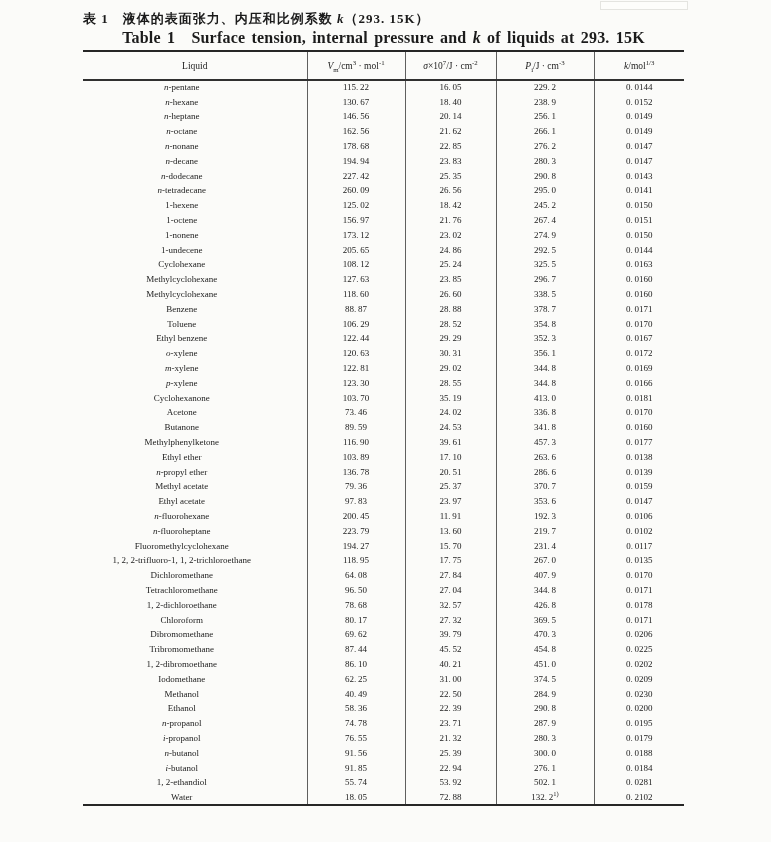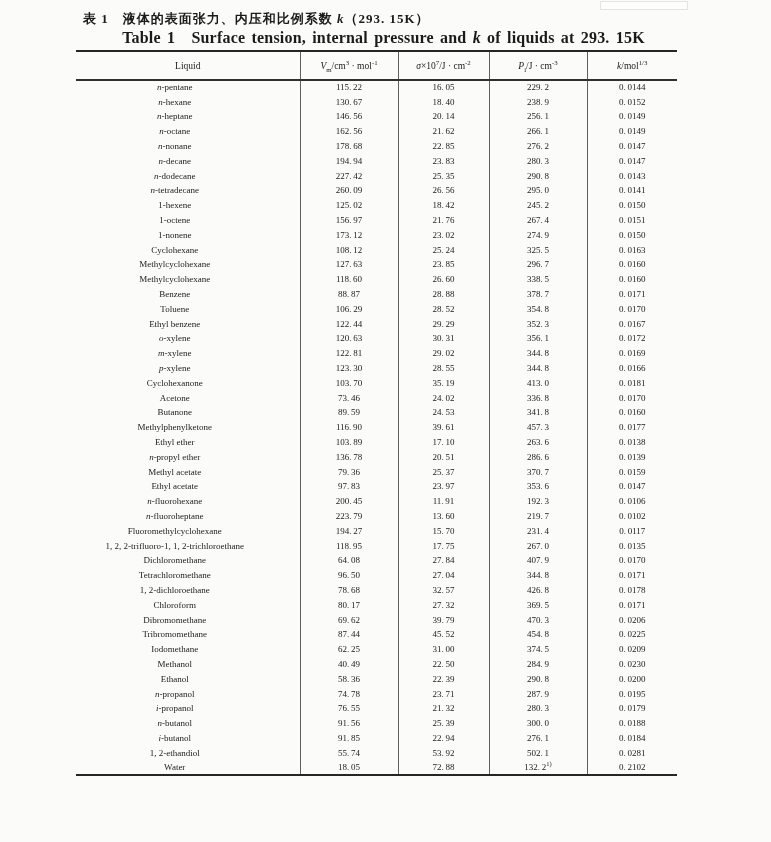--- a/index.html
+++ b/index.html
@@ -22,21 +22,21 @@
   .title-en {
     position: absolute;
     left: 83px; top: 28px; width: 601px;
     text-align: center;
     font-size: 16px; font-weight: bold;
     letter-spacing: 0.2px; word-spacing: 2px;
     white-space: nowrap;
   }
   table.data {
     position: absolute;
-    left: 76px; top: 50px; width: 601px;
+    left: 83px; top: 50px; width: 601px;
     border-collapse: collapse;
     table-layout: fixed;
     border-top: 2px solid #262626;
     border-bottom: 2px solid #262626;
   }
   table.data thead th {
     height: 29px;
     font-weight: normal;
     font-size: 9.5px;
     text-align: center;
@@ -167,20 +167,27 @@
       <td>0. 0151</td>
     </tr>
         <tr>
       <td>1-nonene</td>
       <td>173. 12</td>
       <td>23. 02</td>
       <td>274. 9</td>
       <td>0. 0150</td>
     </tr>
         <tr>
+      <td>1-undecene</td>
+      <td>205. 65</td>
+      <td>24. 86</td>
+      <td>292. 5</td>
+      <td>0. 0144</td>
+    </tr>
+        <tr>
       <td>Cyclohexane</td>
       <td>108. 12</td>
       <td>25. 24</td>
       <td>325. 5</td>
       <td>0. 0163</td>
     </tr>
         <tr>
       <td>Methylcyclohexane</td>
       <td>127. 63</td>
       <td>23. 85</td>
@@ -356,20 +363,27 @@
       <td>0. 0206</td>
     </tr>
         <tr>
       <td>Tribromomethane</td>
       <td>87. 44</td>
       <td>45. 52</td>
       <td>454. 8</td>
       <td>0. 0225</td>
     </tr>
         <tr>
+      <td>1, 2-dibromoethane</td>
+      <td>86. 10</td>
+      <td>40. 21</td>
+      <td>451. 0</td>
+      <td>0. 0202</td>
+    </tr>
+        <tr>
       <td>Iodomethane</td>
       <td>62. 25</td>
       <td>31. 00</td>
       <td>374. 5</td>
       <td>0. 0209</td>
     </tr>
         <tr>
       <td>Methanol</td>
       <td>40. 49</td>
       <td>22. 50</td>

